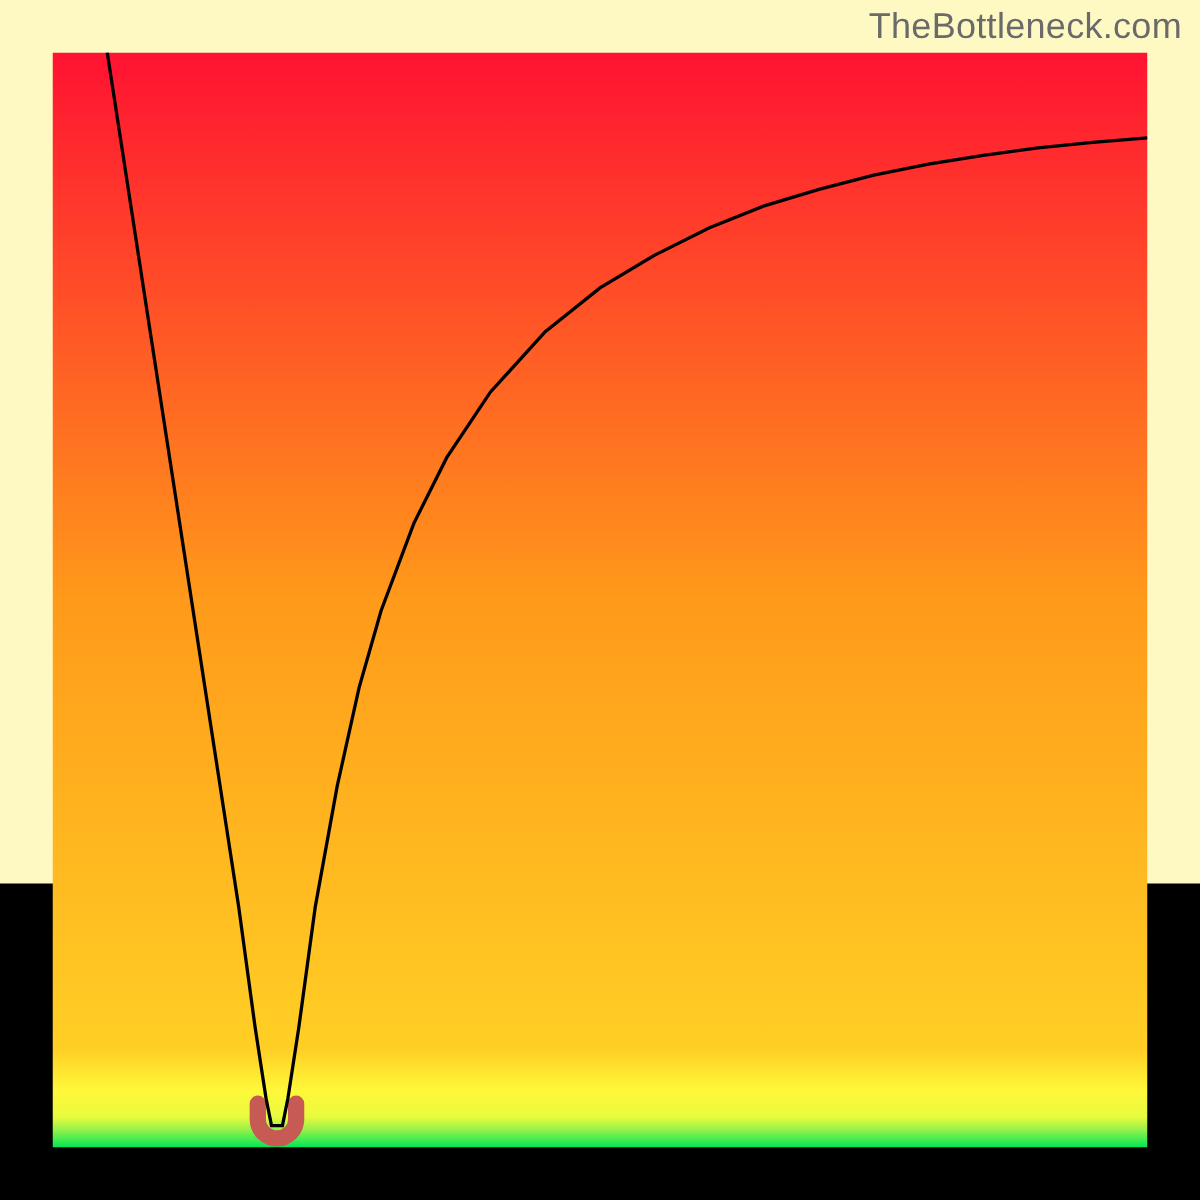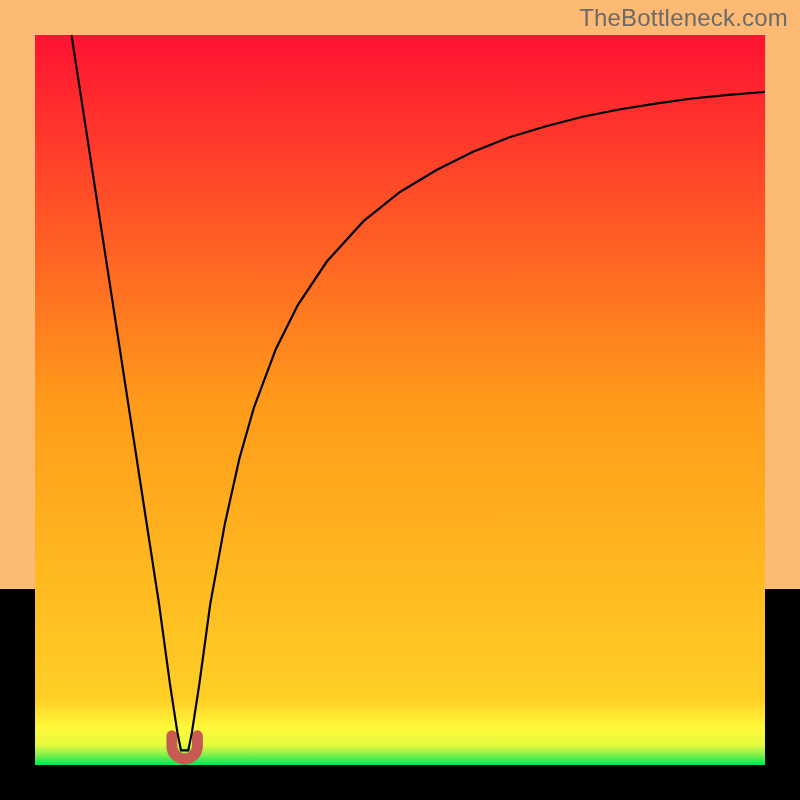--- a/index.html
+++ b/index.html
@@ -9,21 +9,21 @@
     height: 800px;
     background: #000;
     overflow: hidden;
   }
   .frame {
     position: absolute;
     left: 0;
     top: 0;
     width: 800px;
     height: 589px;
-    background: #fdba74;
+    background: #fef9c3;
     text-decoration: underline;
   }
   .plot {
     position: absolute;
     left: 35px;
     top: 35px;
     width: 730px;
     height: 730px;
   }
   .watermark {

